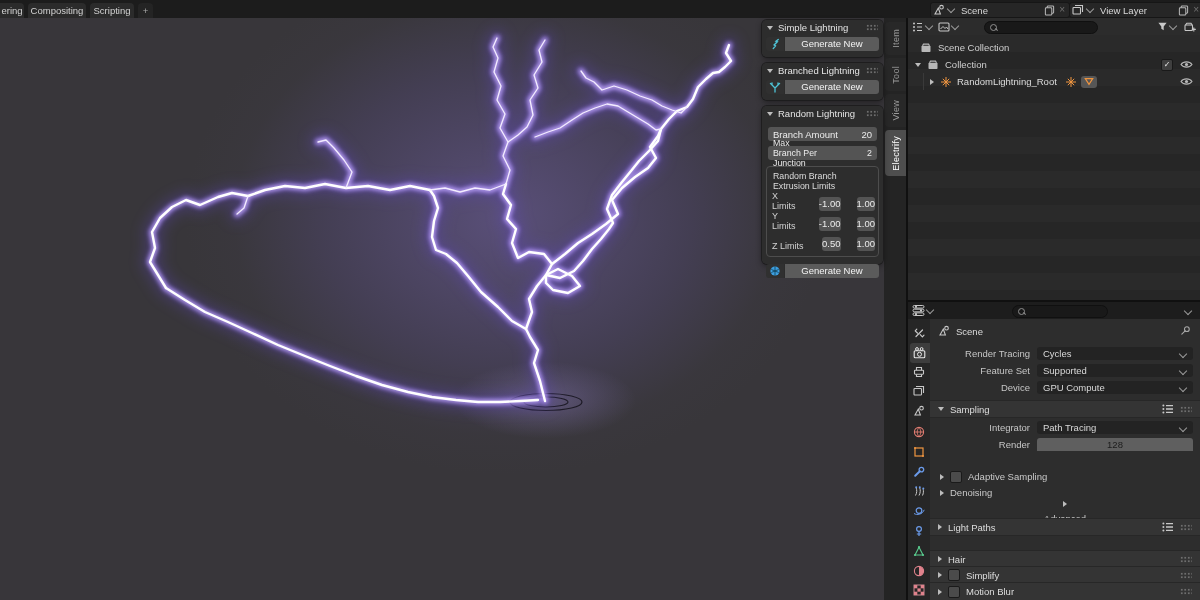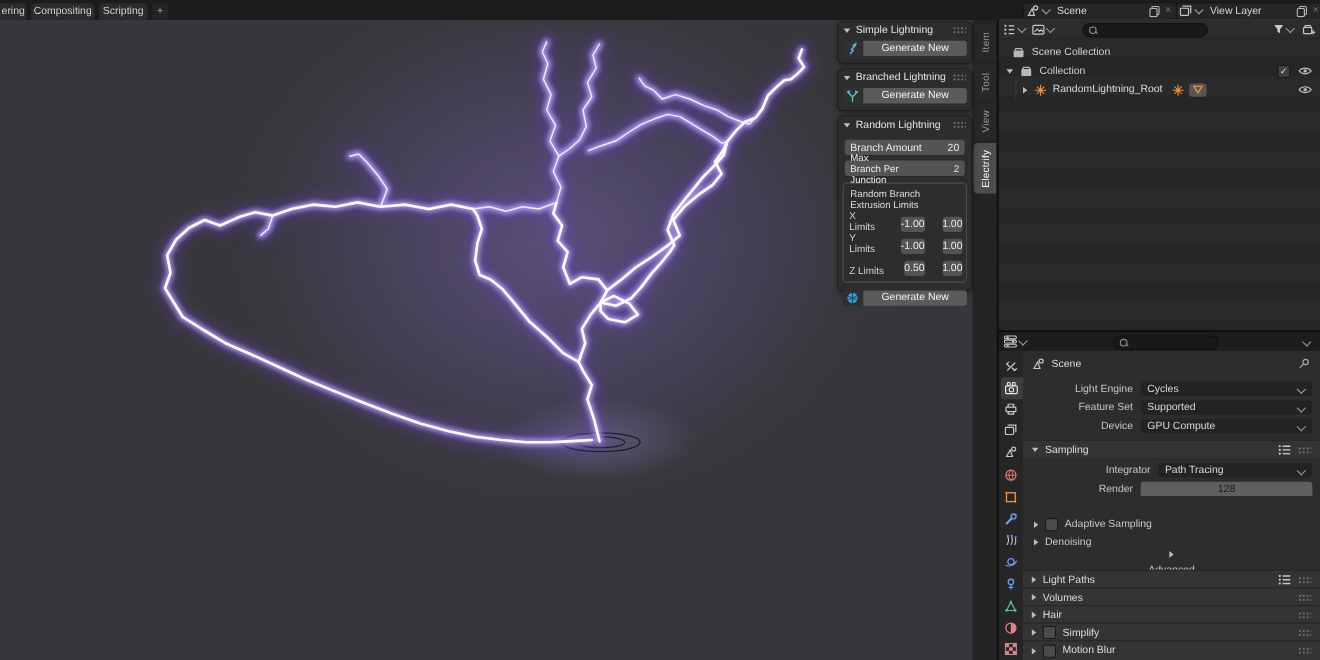--- a/index.html
+++ b/index.html
@@ -470,21 +470,21 @@
         <path d="M2 10 L5.3 4 L7.4 10 Z" fill="none" stroke="#c8c8c8" stroke-width="1.1"></path>
         </svg>
       <span style="color:#dcdcdc;">Scene</span>
     </div>
     <svg style="position:absolute;right:9px;top:6px;" width="11" height="11" viewBox="0 0 12 12">
       <circle cx="7.5" cy="4.5" r="2.6" fill="none" stroke="#a8a8a8" stroke-width="1.2"></circle>
       <path d="M5.6 6.4 L2 10" stroke="#a8a8a8" stroke-width="1.2" stroke-linecap="round"></path>
       </svg>
 
     <div style="position:absolute;top:28px;left:0;right:0;height:13px;">
-      <span class="plab">Light Engine</span>
+      <span class="plab">Render Tracing</span>
       <span class="dd">
         <span>Cycles</span>
         <span class="chev"></span></span>
     </div>
     <div style="position:absolute;top:45px;left:0;right:0;height:13px;">
       <span class="plab">Feature Set</span>
       <span class="dd">
         <span>Supported</span>
         <span class="chev"></span></span>
     </div>
@@ -502,21 +502,21 @@
         <svg width="12" height="10" viewBox="0 0 12 10">
           <circle cx="1.4" cy="1.6" r="1" fill="#c8c8c8"></circle>
             <path d="M4 1.6 h7 M4 5 h7 M4 8.4 h7" stroke="#c8c8c8" stroke-width="1.3"></path>
           <circle cx="1.4" cy="5" r="1" fill="#c8c8c8"></circle>
             <circle cx="1.4" cy="8.4" r="1" fill="#c8c8c8"></circle>
           </svg>
         <span class="grip" style="margin-left:0;"></span>
       </span>
     </div>
 
-    <div style="position:absolute;top:102px;left:16px;right:0;height:13px;">
+    <div style="position:absolute;top:102px;left:0;right:0;height:13px;">
       <span class="plab">Integrator</span>
       <span class="dd">
         <span>Path Tracing</span>
         <span class="chev"></span></span>
     </div>
     <div style="position:absolute;top:119px;left:0;right:0;height:13px;">
       <span class="plab">Render</span>
       <span class="numf" style="border-radius:3px 3px 0 0;">128</span>
     </div>
 
@@ -540,25 +540,20 @@
       <span style="margin-left:auto;display:flex;align-items:center;gap:6px;">
         <svg width="12" height="10" viewBox="0 0 12 10">
           <circle cx="1.4" cy="1.6" r="1" fill="#c8c8c8"></circle>
             <path d="M4 1.6 h7 M4 5 h7 M4 8.4 h7" stroke="#c8c8c8" stroke-width="1.3"></path>
           <circle cx="1.4" cy="5" r="1" fill="#c8c8c8"></circle>
             <circle cx="1.4" cy="8.4" r="1" fill="#c8c8c8"></circle>
           </svg>
         <span class="grip" style="margin-left:0;"></span>
       </span>
     </div>
-    <div class="psec" style="top:215px;">
-      <span class="car-r"></span>
-      <span>Volumes</span>
-      <span class="grip"></span>
-    </div>
     <div class="psec" style="top:231px;">
       <span class="car-r"></span>
       <span>Hair</span>
       <span class="grip"></span>
     </div>
     <div class="psec" style="top:247px;">
       <span class="car-r"></span>
       <span class="ckbox2"></span>
       <span>Simplify</span>
       <span class="grip"></span>

